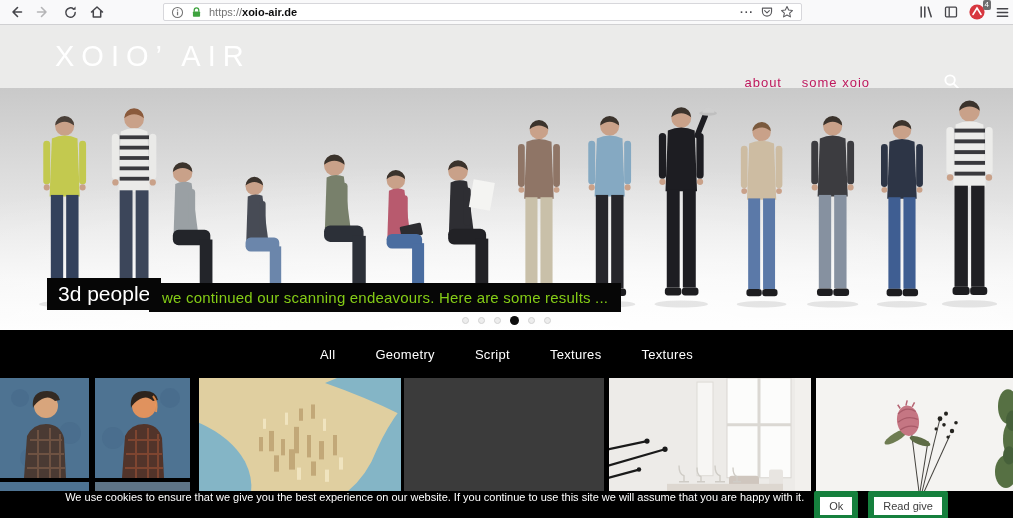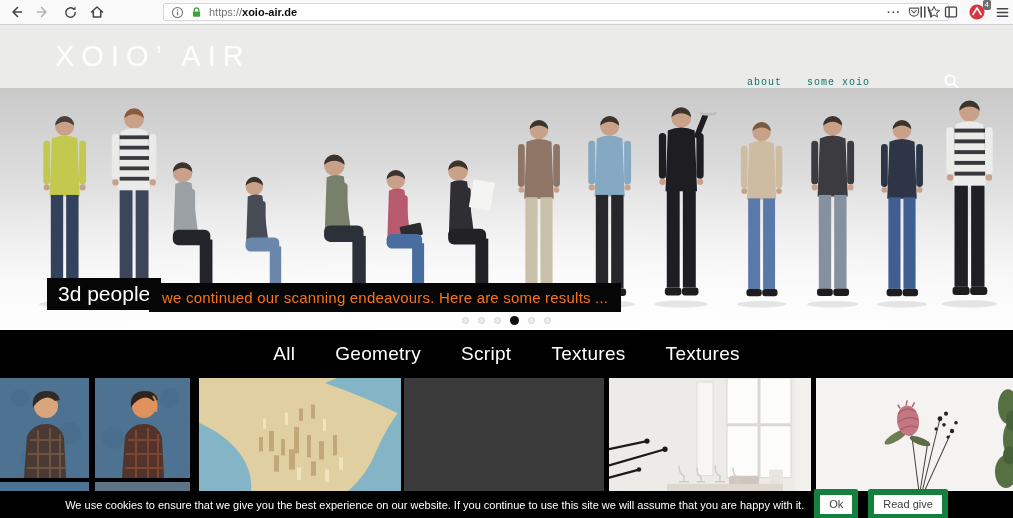--- a/index.html
+++ b/index.html
@@ -5,78 +5,78 @@
   html,body{margin:0;padding:0;}
   body{width:1013px;height:518px;position:relative;overflow:hidden;background:#000;
        font-family:"Liberation Sans","DejaVu Sans",sans-serif;}
   .page{position:absolute;inset:0;}
 
   
   .chrome{position:absolute;top:0;left:0;right:0;height:25px;background:#f9f9fa;
           border-bottom:1px solid #d0d0d2;box-sizing:border-box;}
   .chrome-left{position:absolute;left:4px;top:0;height:24px;display:flex;align-items:center;gap:3px;}
   .nav-btn{width:24px;height:22px;display:flex;align-items:center;justify-content:center;border-radius:2px;}
-  .url-bar{position:absolute;left:163px;top:3px;width:786px;height:18px;background:#fff;
+  .url-bar{position:absolute;left:163px;top:3px;width:639px;height:18px;background:#fff;
            border:1px solid #d7d7db;border-radius:2px;display:flex;align-items:center;
            padding:6px 7px;box-sizing:border-box;gap:6px;}
   .url-text{font-size:11px;color:#737373;white-space:nowrap;}
   .url-text b{color:#0c0c0d;font-weight:bold;}
   .url-spacer{flex:1;}
   .page-actions{font-size:11px;color:#4a4a4f;letter-spacing:1px;font-weight:bold;line-height:1;}
   .chrome-right{position:absolute;right:3px;top:0;height:24px;display:flex;align-items:center;gap:9px;}
   .ext-wrap{position:relative;width:18px;height:18px;}
   .ext-badge{position:absolute;top:-3px;right:-5px;background:#6d6d6f;color:#fff;font-size:8px;
              line-height:1;padding:1px 2px;border-radius:2px;}
 
   
   .site-header{position:absolute;top:25px;left:0;right:0;height:63px;background:#ebebea;}
   .logo{position:absolute;left:55px;top:15px;font-size:29px;color:#fff;letter-spacing:7px;
         font-weight:400;white-space:nowrap;}
-  .nav-link{position:absolute;top:56px;transform:translateY(-50%);color:#0f766e;font-size:10px;
-            letter-spacing:1px;top:57px;font-family:Liberation Mono, monospace;}
+  .nav-link{position:absolute;top:56px;transform:translateY(-50%);color:#be185d;font-size:13px;
+            letter-spacing:1px;top:57px;}
   .nav-about{right:231px;}
   .nav-more{right:143px;}
   .header-search{position:absolute;right:53px;top:48px;}
 
   
   .hero{position:absolute;top:88px;left:0;right:0;height:242px;
         background:
           radial-gradient(140% 130% at 50% 112%, rgba(255,255,255,0.95), rgba(255,255,255,0) 62%),
           linear-gradient(180deg,#c9c9c9,#e2e2e2 45%,#f6f6f6 80%,#fdfdfd);}
   .figures{position:absolute;left:0;right:0;bottom:22px;height:0;}
   .figures .fig{position:absolute;bottom:0;}
   .hero-title{position:absolute;left:47px;top:190px;background:#060606;color:#fff;
               font-size:21px;padding:4px 11px;white-space:nowrap;}
-  .hero-sub{position:absolute;left:149px;top:195px;background:#060606;color:#f97316;
+  .hero-sub{position:absolute;left:149px;top:195px;background:#060606;color:#84cc16;
             font-size:15px;padding:6px 13px;white-space:nowrap;letter-spacing:0.2px;}
   .dots{position:absolute;left:0;right:0;top:228px;display:flex;justify-content:center;
         align-items:center;gap:9px;}
   .dot{width:7px;height:7px;border-radius:50%;background:#ededed;border:1px solid #d2d2d2;box-sizing:border-box;}
   .dot.active{width:9px;height:9px;background:#0d0d0d;border:none;}
 
   
   .filter-bar{position:absolute;top:330px;left:0;right:0;height:48px;background:#000;
               display:flex;justify-content:center;align-items:center;gap:40px;}
-  .filter-tab{color:#fff;font-size:19px;letter-spacing:0.3px;}
+  .filter-tab{color:#fff;font-size:13px;letter-spacing:0.3px;}
 
   
   .thumbs{position:absolute;top:378px;left:0;right:0;height:140px;background:#000;}
   .tile{position:absolute;top:0;height:114px;overflow:hidden;background:#111;}
   .tile svg{display:block;width:100%;height:100%;}
   .tile-collage{left:0;width:196px;display:grid;grid-template-columns:89px 95px;
                 grid-template-rows:100px 36px;column-gap:6px;row-gap:4px;background:#000;}
   .tile-collage .cell{overflow:hidden;}
   .tile-city{left:199px;width:202px;}
   .tile-dark{left:404px;width:200px;background:#3b3b3b;}
   .tile-interior{left:609px;width:202px;}
   .tile-flowers{left:816px;width:197px;}
 
   
   .cookie{position:absolute;left:0;right:0;bottom:0;height:27px;background:#000;z-index:20;
-          display:flex;align-items:center;justify-content:center;gap:10px;}
+          display:flex;align-items:flex-start;justify-content:center;gap:10px;}
   .cookie-msg{color:#fff;font-size:11px;}
   .cookie-btn{background:#fff;color:#3d3d3d;font-size:11px;padding:2px 9px;border:6px solid #15803d;
               border-radius:2px;line-height:1.3;}
 </style>
 </head>
 <body>
 
 <div class="page">
 
   <div class="chrome">

